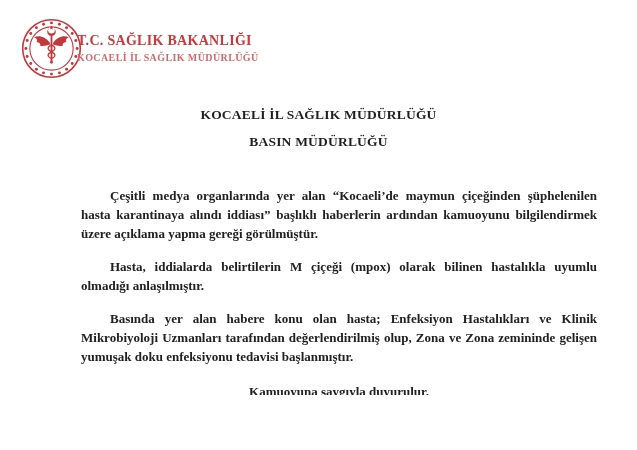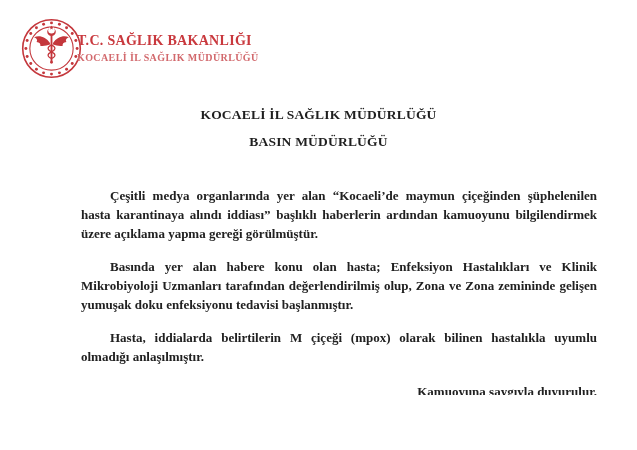--- a/index.html
+++ b/index.html
@@ -36,21 +36,21 @@
     margin-top:11px;
     font-size:13.5px; font-weight:bold; color:#1f1f1f; letter-spacing:0.2px;
   }
   
   .doc-body {
     position:absolute; top:186px; left:36px; right:40px;
     font-size:13px; line-height:19px; font-weight:bold;
     color:#212121; text-align:justify;margin-left:45px;
   }
   .doc-body p { text-indent:29px; margin:0 0 14px 0; }
-  .doc-body p.closing { text-indent:0; margin:16px 0 0 0; text-align:right; }
+  .doc-body p.closing { text-indent:0; margin:16px 0 0 0; text-align:center; }
 </style>
 </head>
 <body>
 
 <div class="page">
 
   <div class="letterhead">
     <svg class="emblem" viewBox="0 0 100 100" aria-hidden="true">
       <g fill="none" stroke="#c4373c">
         <circle cx="50" cy="50" r="47.2" stroke-width="2.6"></circle>
@@ -101,18 +101,18 @@
     </div>
   </div>
 
   <div class="doc-titles">
     <div class="doc-title">KOCAELİ İL SAĞLIK MÜDÜRLÜĞÜ</div>
     <div class="doc-subtitle">BASIN MÜDÜRLÜĞÜ</div>
   </div>
 
   <div class="doc-body">
     <p>Çeşitli medya organlarında yer alan “Kocaeli’de maymun çiçeğinden şüphelenilen hasta karantinaya alındı iddiası” başlıklı haberlerin ardından kamuoyunu bilgilendirmek üzere açıklama yapma gereği görülmüştür.</p>
+    <p>Hasta, iddialarda belirtilerin M çiçeği (mpox) olarak bilinen hastalıkla uyumlu olmadığı anlaşılmıştır.</p>
     <p>Basında yer alan habere konu olan hasta; Enfeksiyon Hastalıkları ve Klinik Mikrobiyoloji Uzmanları tarafından değerlendirilmiş olup, Zona ve Zona zemininde gelişen yumuşak doku enfeksiyonu tedavisi başlanmıştır.</p>
-    <p>Hasta, iddialarda belirtilerin M çiçeği (mpox) olarak bilinen hastalıkla uyumlu olmadığı anlaşılmıştır.</p>
     <p class="closing">Kamuoyuna saygıyla duyurulur.</p>
   </div>
 
 </div>
 
 </body></html>

